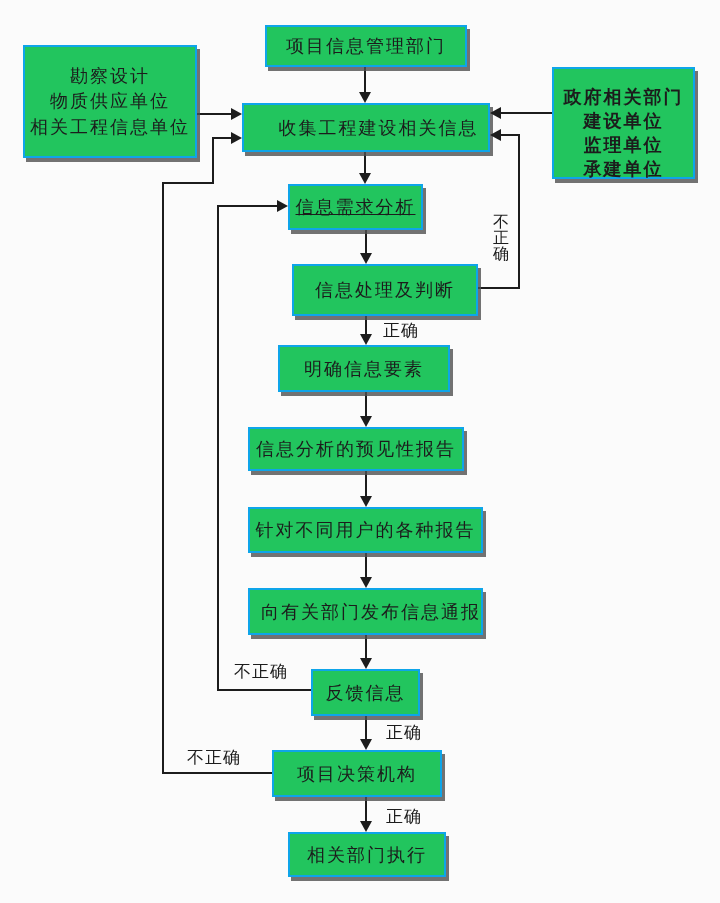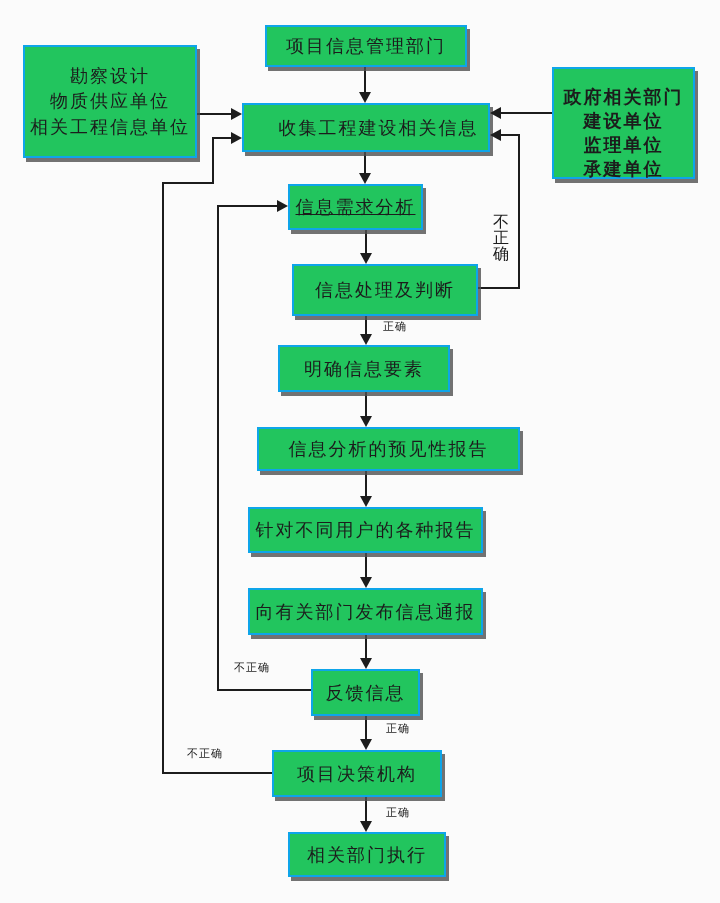--- a/index.html
+++ b/index.html
@@ -35,21 +35,21 @@
     padding: 16px 0;
   }
   .node.multi span { display: block; }
   .ln { position: absolute; background: #1c1c1c; z-index: 1; }
   .ah { position: absolute; width: 0; height: 0; z-index: 3; }
   .ah.down  { border-left: 6px solid transparent; border-right: 6px solid transparent; border-top: 11px solid #1c1c1c; }
   .ah.right { border-top: 6px solid transparent; border-bottom: 6px solid transparent; border-left: 11px solid #1c1c1c; }
   .ah.left  { border-top: 6px solid transparent; border-bottom: 6px solid transparent; border-right: 11px solid #1c1c1c; }
   .lbl {
     position: absolute;
-    font-size: 11px;
+    font-size: 17px;
     letter-spacing: 1px;
     white-space: nowrap;
     z-index: 4;
   }
   .lbl.vert {
     width: 20px;
     white-space: normal;
     word-break: break-all;
     line-height: 16px;
     text-align: center;
@@ -88,29 +88,29 @@
   </div>
 
   <div class="node" style="left:272px; top:264px; width:186px; height:52px;margin-left:20px;">
     <span>信息处理及判断</span>
   </div>
 
   <div class="node" style="left:278px; top:345px; width:172px; height:47px;text-align:center;">
     <span>明确信息要素</span>
   </div>
 
-  <div class="node" style="left:257px; top:427px; width:263px; height:44px;text-align:right;">
+  <div class="node" style="left:248px; top:427px; width:216px; height:44px;text-align:right;">
     <span>信息分析的预见性报告</span>
   </div>
 
   <div class="node" style="left:248px; top:507px; width:235px; height:46px;">
     <span>针对不同用户的各种报告</span>
   </div>
 
-  <div class="node" style="left:248px; top:588px; width:235px; height:47px;">
+  <div class="node" style="left:248px; top:588px; width:235px; height:47px;justify-content:flex-end;">
     <span>向有关部门发布信息通报</span>
   </div>
 
   <div class="node" style="left:311px; top:669px; width:109px; height:47px;">
     <span>反馈信息</span>
   </div>
 
   <div class="node" style="left:272px; top:750px; width:170px; height:47px;">
     <span>项目决策机构</span>
   </div>

